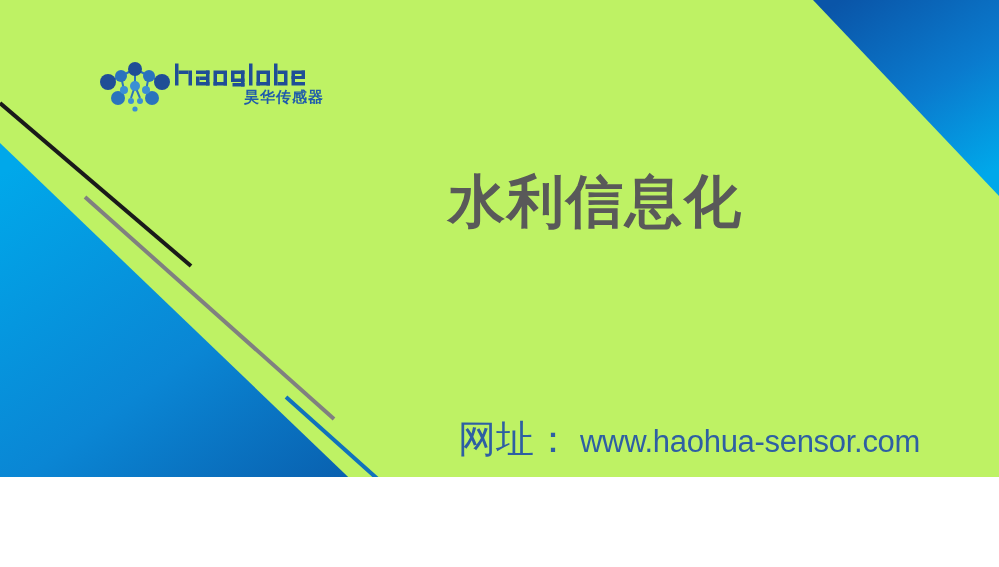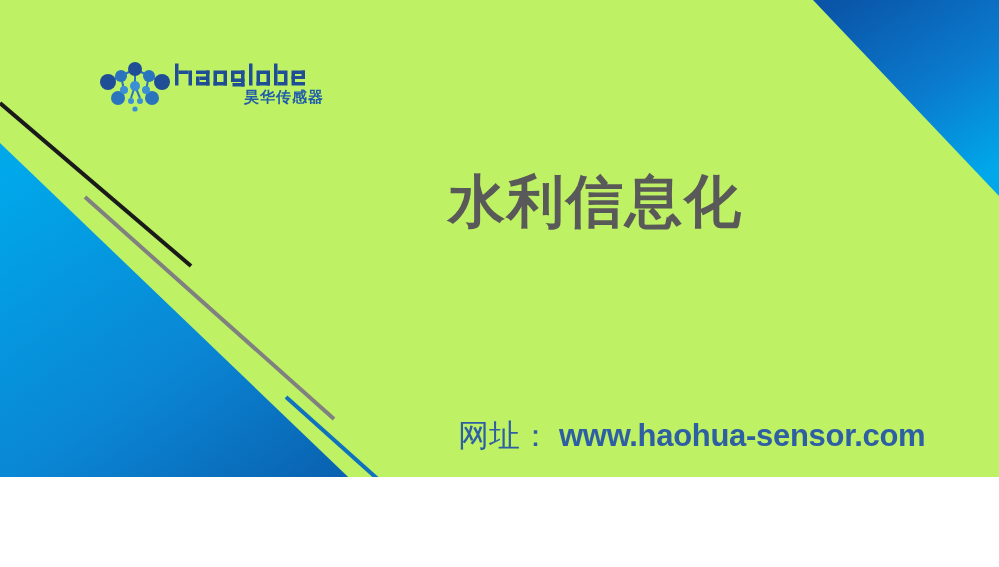--- a/index.html
+++ b/index.html
@@ -89,30 +89,29 @@
     position: absolute;
     left: 458px;
     top: 420px;
     white-space: nowrap;
     color: #2e5fa3;
     font-size: 31px;
     line-height: 1;
   }
   #website-label {
     font-family: "DejaVu Sans", "Liberation Sans", sans-serif;
-    font-size: 31px;
+    font-size: 38px;
     vertical-align: baseline;
   }
   #website-url {
     font-family: "Liberation Sans", "DejaVu Sans", sans-serif;
     font-size: 31px;
     letter-spacing: -0.3px;
     margin-left: 8px;
     vertical-align: baseline;
-    font-weight: bold;
   }
 </style>
 </head>
 <body>
 
 <div id="slide">
 
   <svg id="bg-shapes" viewBox="0 0 999 567" xmlns="http://www.w3.org/2000/svg">
     <defs>
       <linearGradient id="gradTopRight" x1="0.15" y1="0" x2="0.75" y2="1">

